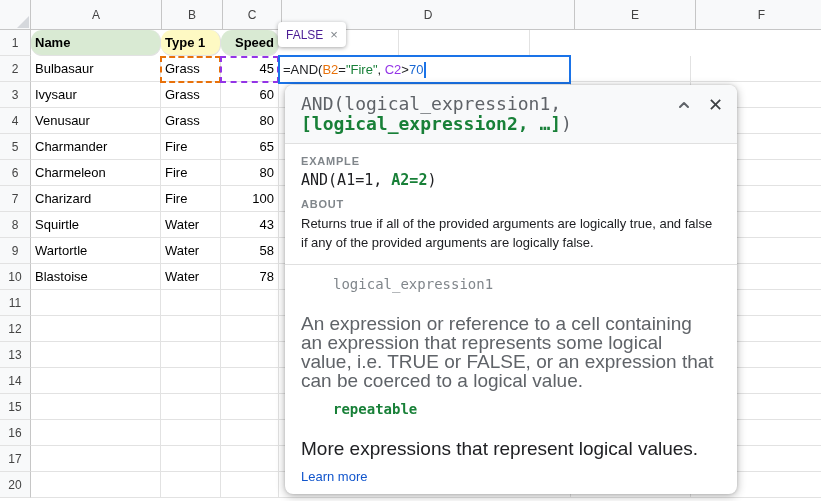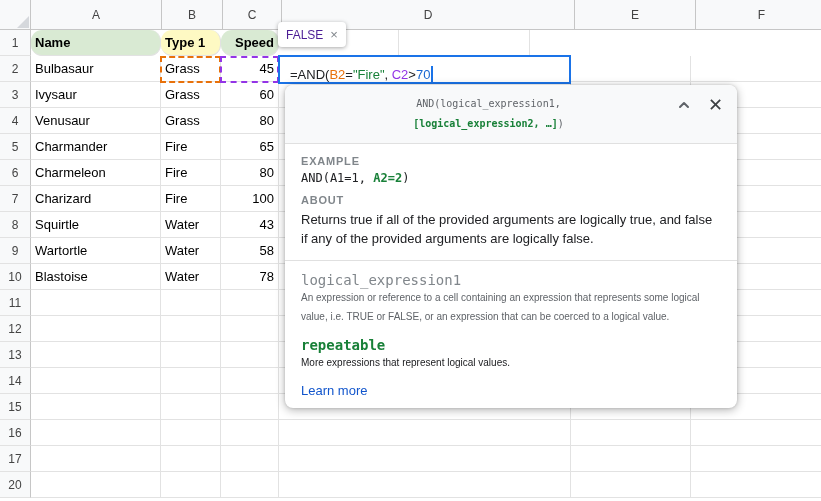--- a/index.html
+++ b/index.html
@@ -20,45 +20,45 @@
      display:flex;align-items:center;overflow:hidden;white-space:nowrap;box-sizing:border-box;}
   .wa{width:130px}.wb{width:60px}.wc{width:58px}.wd{width:292px}.we{width:120px}.wf{width:131px}
   .hc{background:#d9ead3;font-weight:700;border-radius:11px;}
   .num{justify-content:flex-end;}
   .d1{padding-left:68px;}
   
   .ov{position:absolute;box-sizing:border-box;}
   .ref-b2{left:160px;top:56px;width:61px;height:27px;border:2px dashed #e8710a;z-index:1;}
   .ref-c2{left:220px;top:56px;width:59px;height:27px;border:2px dashed #9334e6;z-index:1;}
   .editor{left:278px;top:55px;width:293px;height:29px;background:#fff;border:2px solid #1a73e8;
-          display:flex;align-items:flex-end;padding-left:10px;white-space:pre;z-index:2;font-size:13px;}
+          display:flex;align-items:center;padding-left:3px;white-space:pre;z-index:2;font-size:13px;}
   .caret{width:2px;height:16px;background:#1a73e8;margin-left:1px;}
   .chip{left:278px;top:22px;height:25px;background:#fff;border-radius:4px;
         box-shadow:0 1px 4px rgba(0,0,0,.35);display:flex;align-items:center;padding:0 8px;
         font-size:12px;z-index:3;}
   .chip-x{margin-left:7px;color:#80868b;font-size:13px;cursor:pointer;}
   
   .popup{left:285px;top:85px;width:452px;max-height:412px;background:#fff;border-radius:8px;
          box-shadow:0 2px 10px rgba(0,0,0,.3),0 0 3px rgba(0,0,0,.15);z-index:5;overflow:hidden;color:#202124;}
   .ph{display:flex;align-items:flex-start;background:#f8f9fa;border-bottom:1px solid #e0e0e0;
       padding:9px 14px 9px 16px;border-radius:8px 8px 0 0;}
-  .sig{flex:1;font-family:"DejaVu Sans Mono",monospace;font-size:10px;line-height:20px;color:#5f6368;text-align:center;}
+  .sig{flex:1;font-family:"DejaVu Sans Mono",monospace;font-size:18px;line-height:20px;color:#5f6368;}
   .bold{font-weight:700;}
   .hicons{display:flex;align-items:center;gap:16px;padding-top:2px;}
   .chev{cursor:pointer;display:block;}
   .x{font-size:18px;color:#3c4043;cursor:pointer;line-height:1;font-family:"DejaVu Sans",sans-serif;}
   .pb{padding:2px 16px 0;}
   .lbl{margin:9px 0 4px;font-size:11px;font-weight:700;letter-spacing:.8px;color:#80868b;}
-  .code{font-family:"DejaVu Sans Mono",monospace;font-size:12px;color:#202124;white-space:pre;}
+  .code{font-family:"DejaVu Sans Mono",monospace;font-size:15px;color:#202124;white-space:pre;}
   .about{margin:3px 0 12px;font-size:13px;line-height:19px;color:#202124;max-width:414px;}
   .pdiv{border-top:1px solid #e0e0e0;margin-top:2px;}
   .pp{padding:0 16px 10px;}
-  .pname{font-family:"DejaVu Sans Mono",monospace;font-size:14px;margin-top:11px;}
+  .pname{font-family:"DejaVu Sans Mono",monospace;font-size:14px;margin-top:11px;margin-left:32px;}
   .gray{color:#80868b;}
-  .pdesc{margin-top:0;font-size:10px;line-height:19px;color:#5f6368;max-width:414px;}
+  .pdesc{margin-top:22px;font-size:19px;line-height:19px;color:#5f6368;max-width:414px;}
   .dark{color:#202124;}
   .learn{display:inline-block;margin-top:11px;font-size:13px;cursor:pointer;text-decoration:none;}
 </style>
 </head>
 <body>
 
 <div class="sheet">
 
   <div class="colhead-row">
     <div class="corner"></div>

